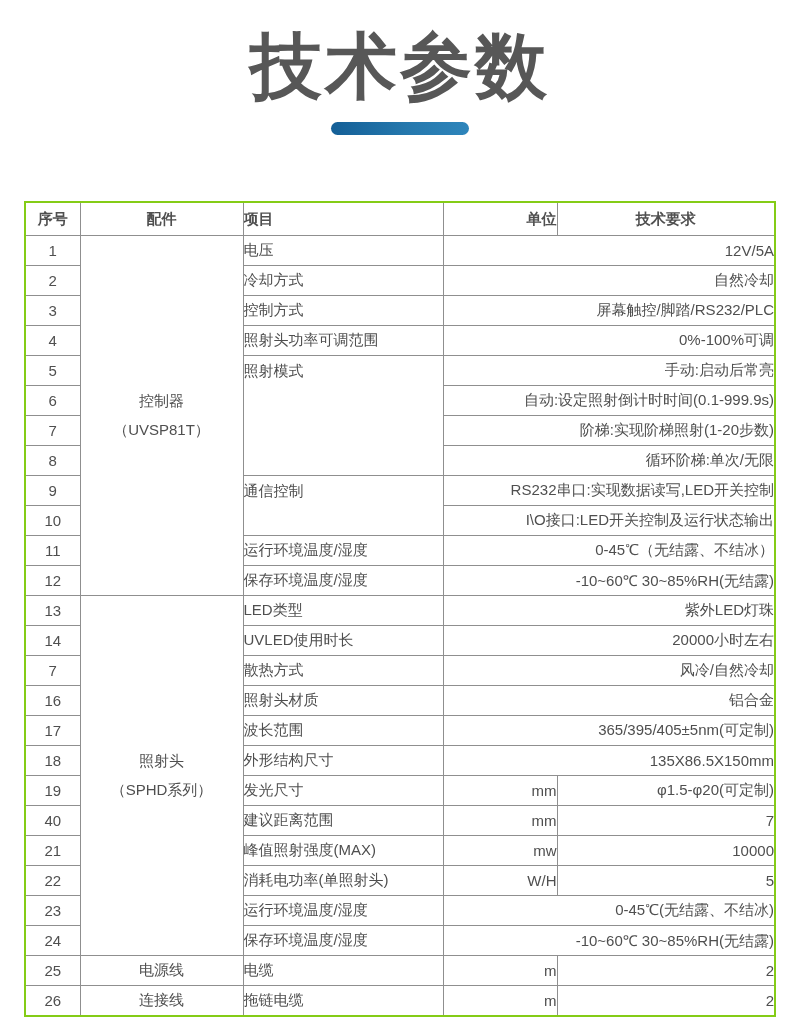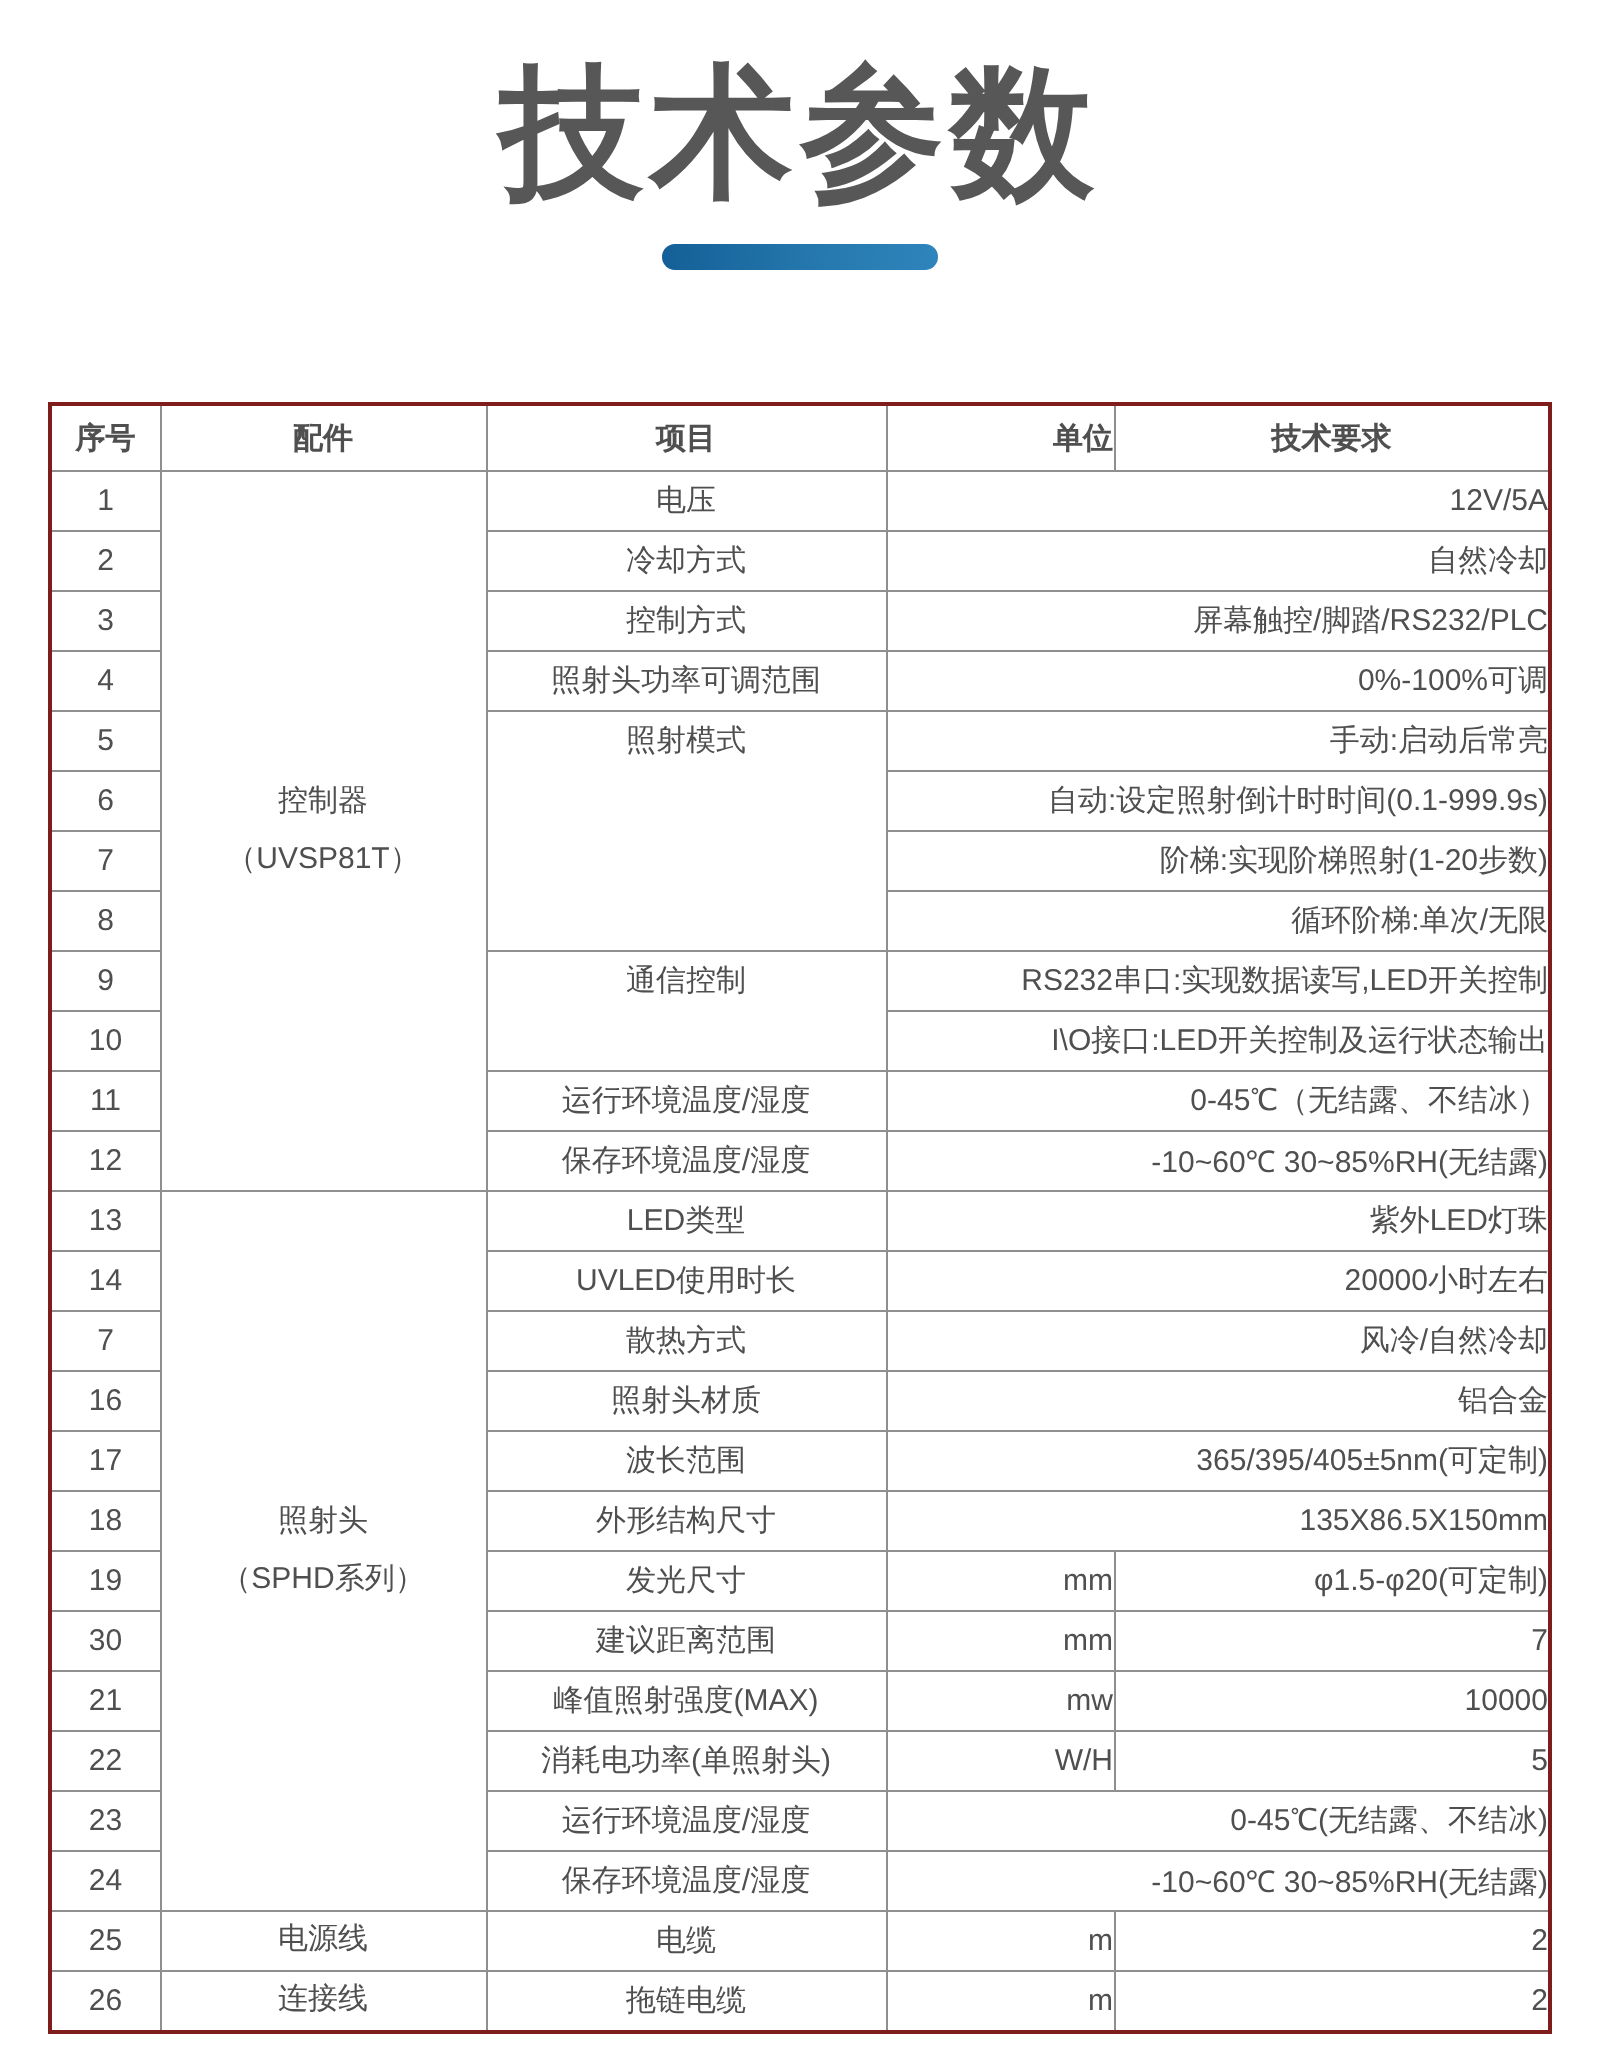--- a/index.html
+++ b/index.html
@@ -29,38 +29,38 @@
     height: 13px;
     margin: 10px auto 0 auto;
     border-radius: 7px;
     background: linear-gradient(90deg, #145f97 0%, #2578ad 55%, #2e85bb 100%);
   }
   table.spec-table {
     margin: 66px auto 0 auto;
     width: 750px;
     border-collapse: collapse;
     table-layout: fixed;
-    border: 2px solid #7f1d1d;
+    border: 2px solid #84cc16;
     font-size: 15px;
     color: #4f4f4f;
   }
   .spec-table th, .spec-table td {
     border: 1px solid #8f8f8f;
     height: 29px;
     padding: 0;
     vertical-align: middle;
     overflow: hidden;
   }
   .spec-table thead th {
     height: 32px;
     font-weight: 700;
   }
   .no   { text-align: center; }
   .part { text-align: center; white-space: pre-line; line-height: 1.9; margin-left: 25px; }
-  .item { text-align: center; padding: 0 11px; }
+  .item { text-align: left; padding: 0 11px; }
   .unit { text-align: right; padding: 0 11px; }
   .req  { text-align: right; padding: 0 11px; }
   th.req { text-align: center; padding: 0; margin-top: 36px; }
   td.top { vertical-align: top; padding-top: 4px; line-height: 21px; }
 </style>
 </head>
 <body>
 
 <div class="page">
   <h1 class="page-title">技术参数</h1>
@@ -174,21 +174,21 @@
           <td class="item">外形结构尺寸</td>
           <td class="req" colspan="2">135X86.5X150mm</td>
         </tr>
         <tr>
           <td class="no">19</td>
           <td class="item">发光尺寸</td>
           <td class="unit">mm</td>
           <td class="req">φ1.5-φ20(可定制)</td>
         </tr>
         <tr>
-          <td class="no">30</td>
+          <td class="no">40</td>
           <td class="item">建议距离范围</td>
           <td class="unit">mm</td>
           <td class="req">7</td>
         </tr>
         <tr>
           <td class="no">21</td>
           <td class="item">峰值照射强度(MAX)</td>
           <td class="unit">mw</td>
           <td class="req">10000</td>
         </tr>

